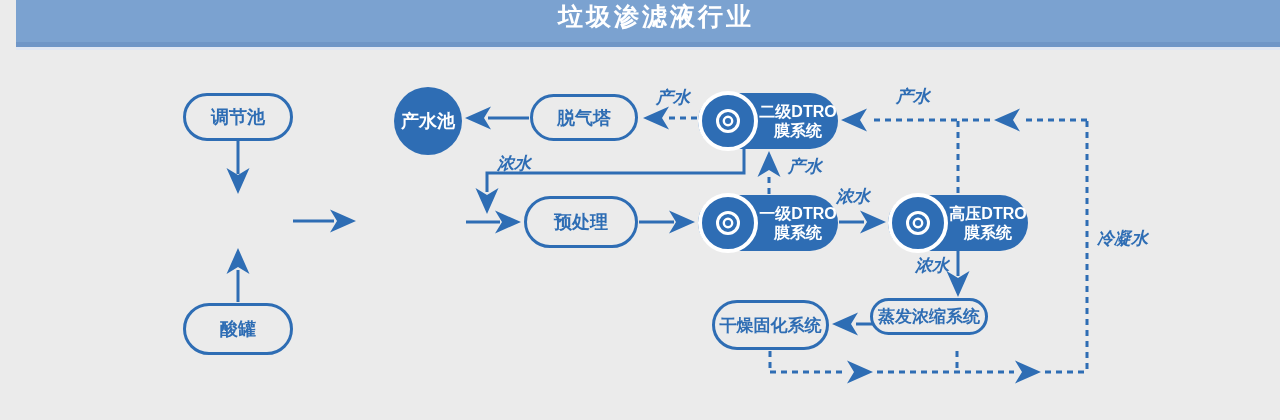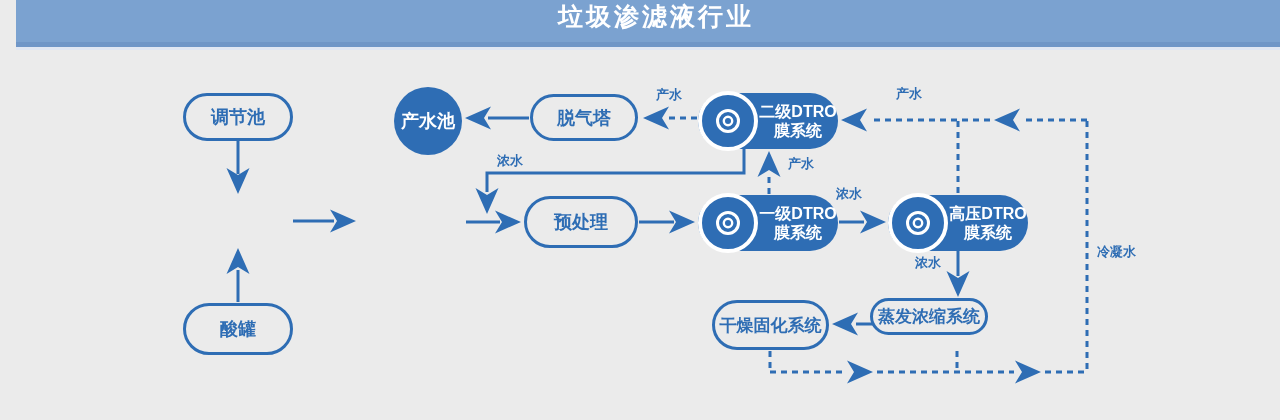--- a/index.html
+++ b/index.html
@@ -42,21 +42,21 @@
     background:var(--accent);border-radius:50%;color:#fff;
   }
   .dtro{
     background:var(--accent);border-radius:60px;color:#fff;
     padding-left:60px;flex-direction:column;line-height:1.2;
     font-size:16px;justify-content:center;
   }
   .micon{position:absolute;left:-2px;top:-4px;}
 
   .flow-label{
-    position:absolute;color:var(--accent);font-size:13px;font-weight:700;white-space:nowrap;
+    position:absolute;color:var(--accent);font-size:17px;font-weight:700;white-space:nowrap;font-style:italic;
   }
 </style>
 </head>
 <body>
 
 <div class="title-bar">
   <span class="page-title">垃圾渗滤液行业</span>
 </div>
 
 <div class="canvas">
@@ -172,15 +172,15 @@
   <div class="node pill-outline small-text" style="left:712px;top:245px;width:117px;height:50px;">
     <span>干燥固化系统</span>
   </div>
 
   <span class="flow-label" style="left:656px;top:31px;">产水</span>
   <span class="flow-label" style="left:788px;top:100px;">产水</span>
   <span class="flow-label" style="left:896px;top:30px;">产水</span>
   <span class="flow-label" style="left:497px;top:97px;">浓水</span>
   <span class="flow-label" style="left:836px;top:130px;">浓水</span>
   <span class="flow-label" style="left:915px;top:199px;">浓水</span>
-  <span class="flow-label" style="left:1097px;top:188px;">冷凝水</span>
+  <span class="flow-label" style="left:1097px;top:172px;">冷凝水</span>
 
 </div>
 
 </body></html>

